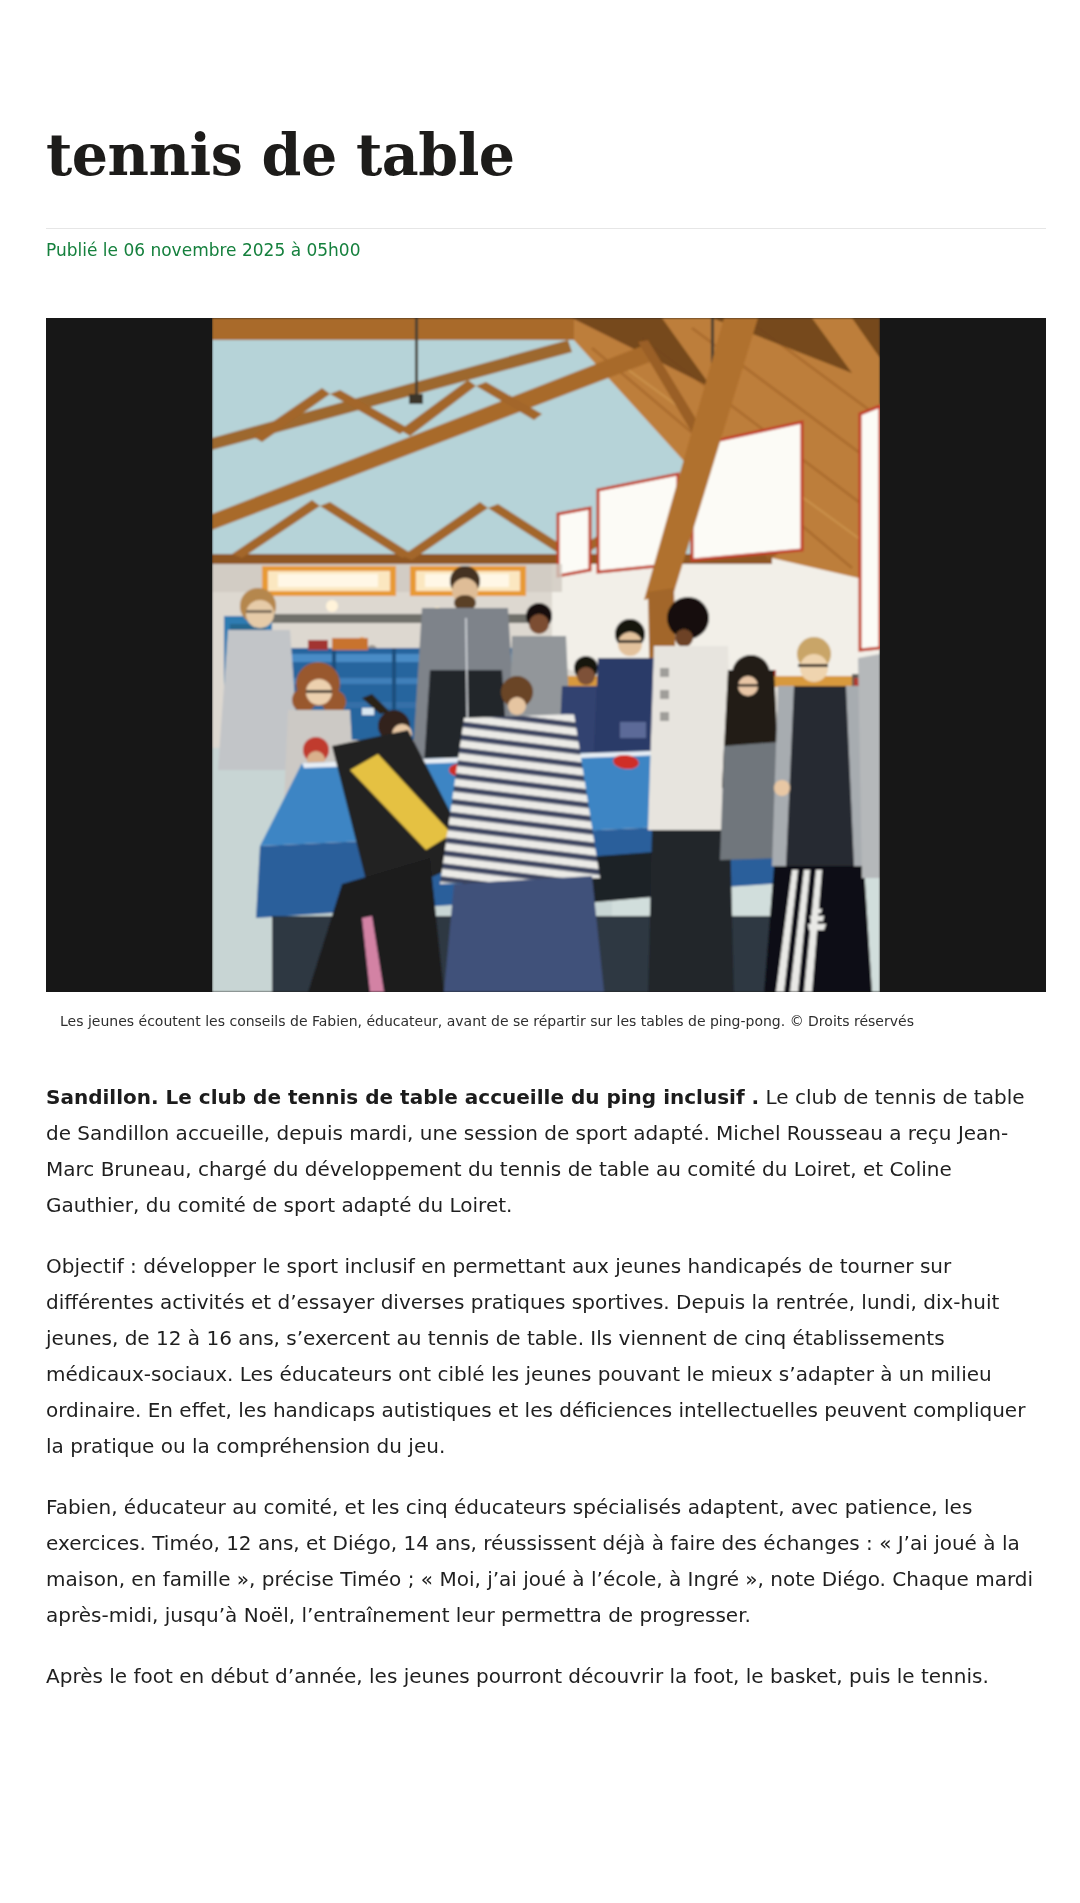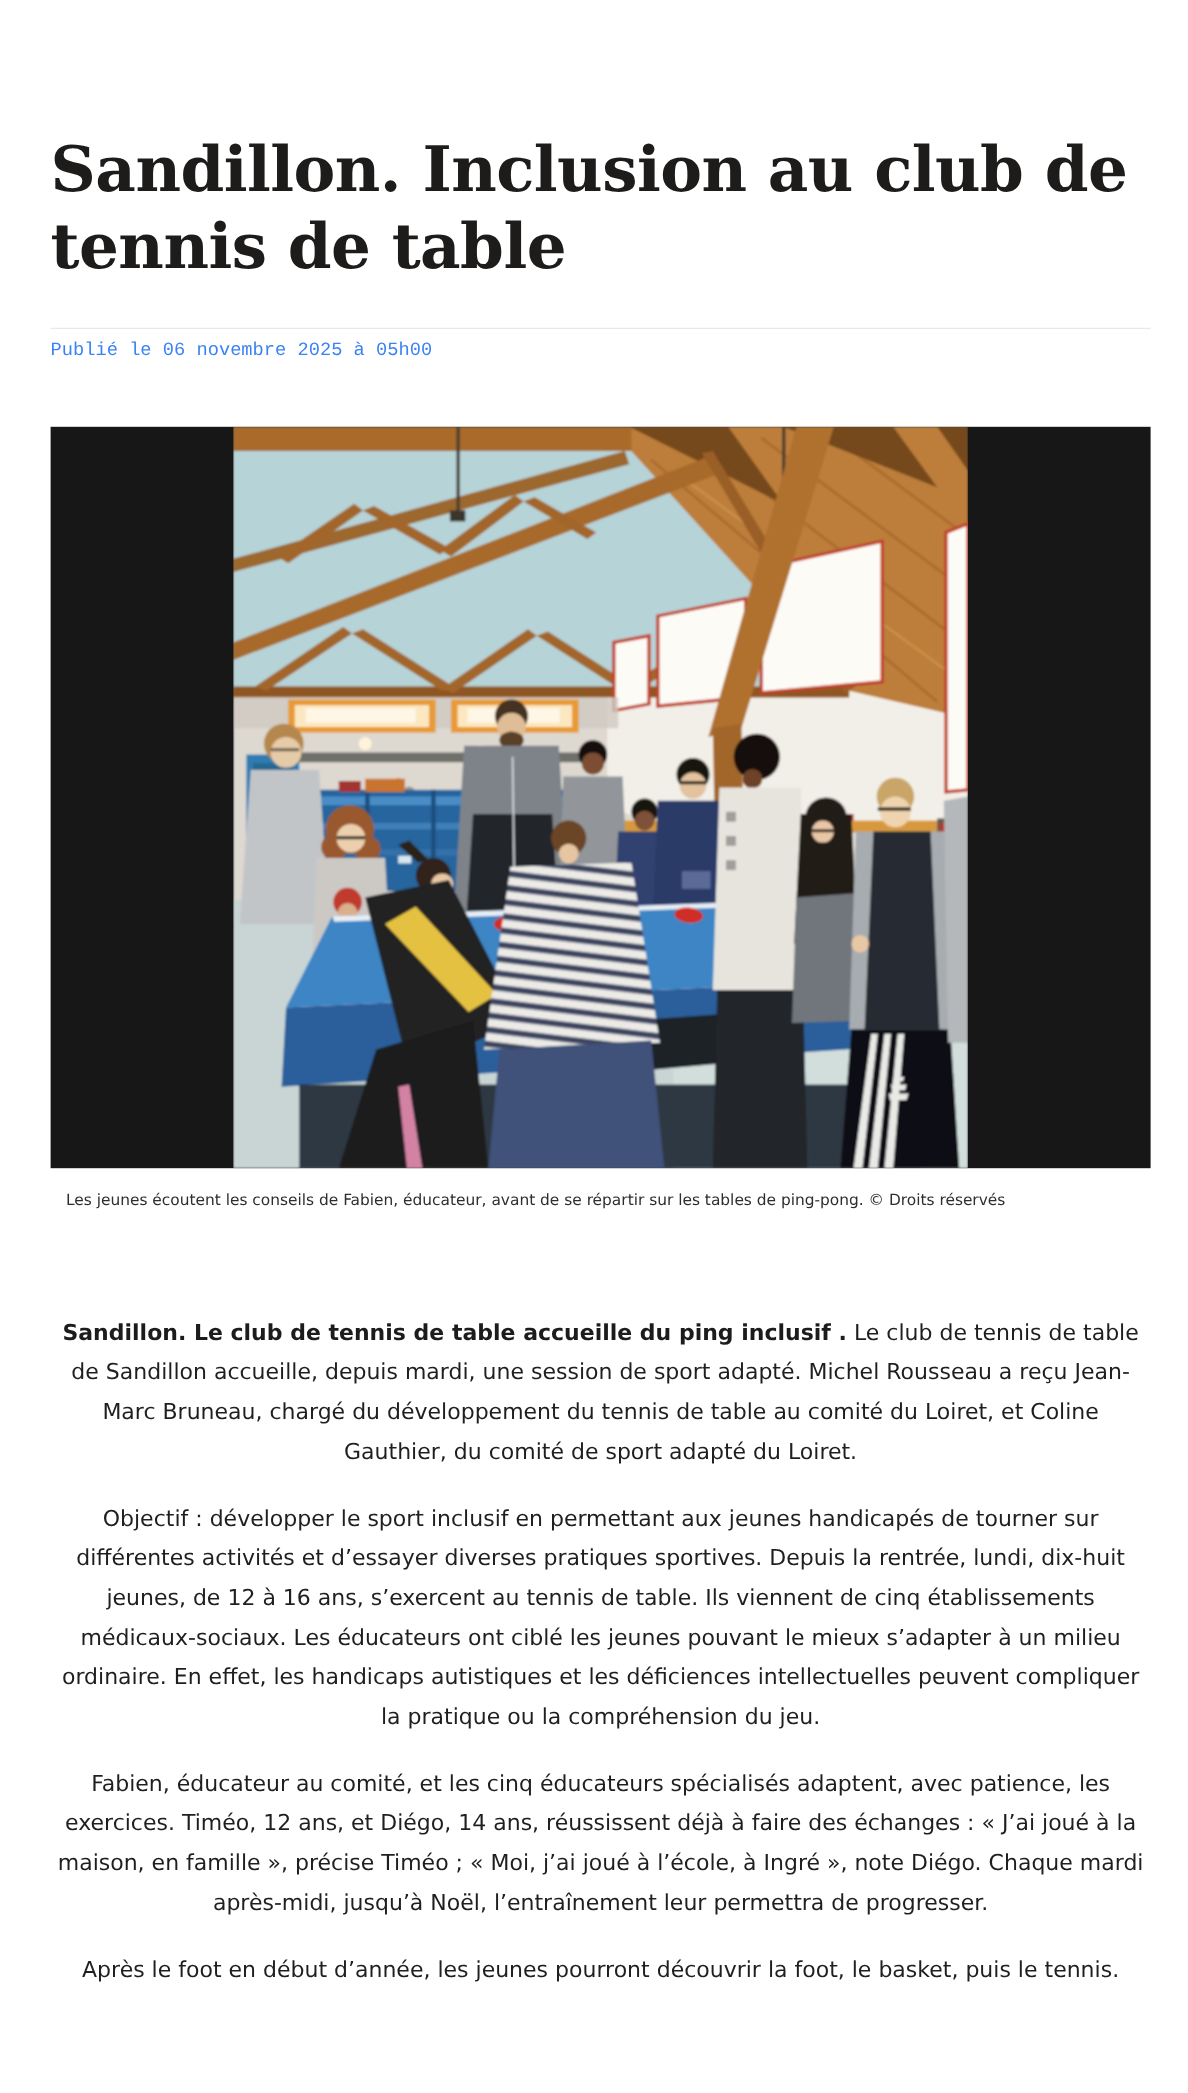--- a/index.html
+++ b/index.html
@@ -2,36 +2,35 @@
 <html lang="fr"><head>
 <meta charset="utf-8">
 <style>
   html,body{margin:0;padding:0;background:#ffffff;}
   body{font-family:"DejaVu Sans",sans-serif;color:#1f1f1f;width:1080px;}
   .container{width:1000px;margin-left:46px;padding-top:120px;padding-bottom:14px;}
   h1{font-family:"DejaVu Serif",serif;font-weight:700;font-size:57px;line-height:70px;
      letter-spacing:-0.5px;color:#1d1c1a;margin:0;}
   h1 .tl{display:block;}
   .divider{border:none;border-top:1px solid #e6e6e6;margin:38px 0 8px 0;}
-  .pubdate{margin:0;font-size:17px;line-height:26px;color:#3b82f6;font-family:Liberation Mono, monospace;}
+  .pubdate{margin:0;font-size:17px;line-height:26px;color:#15803d;}
   figure.photo{margin:55px 0 0 0;height:674px;background:#171717;
      display:flex;justify-content:center;overflow:hidden;}
   figure.photo svg{display:block;}
   .caption{margin-top:15px;padding:0 30px 0 14px;font-size:14px;line-height:28px;color:#2e2e2e;}
-  .body-text{margin-top:88px;text-align:center;}
+  .body-text{margin-top:44px;}
   .body-text p{margin:0 0 25px 0;font-size:20px;line-height:36px;color:#1f1f1f;}
   .body-text strong{font-weight:700;color:#1c1c1c;}
 </style>
 </head>
 <body>
 
 <div class="container">
 
   <h1>
-    <span class="tl">Sandillon. Inclusion au club de</span>
     <span class="tl">tennis de table</span>
   </h1>
 
   <hr class="divider">
 
   <p class="pubdate">Publié le 06 novembre 2025 à 05h00</p>
 
   <figure class="photo">
     <svg width="668" height="674" viewBox="0 0 668 674" xmlns="http://www.w3.org/2000/svg">
       <defs>

